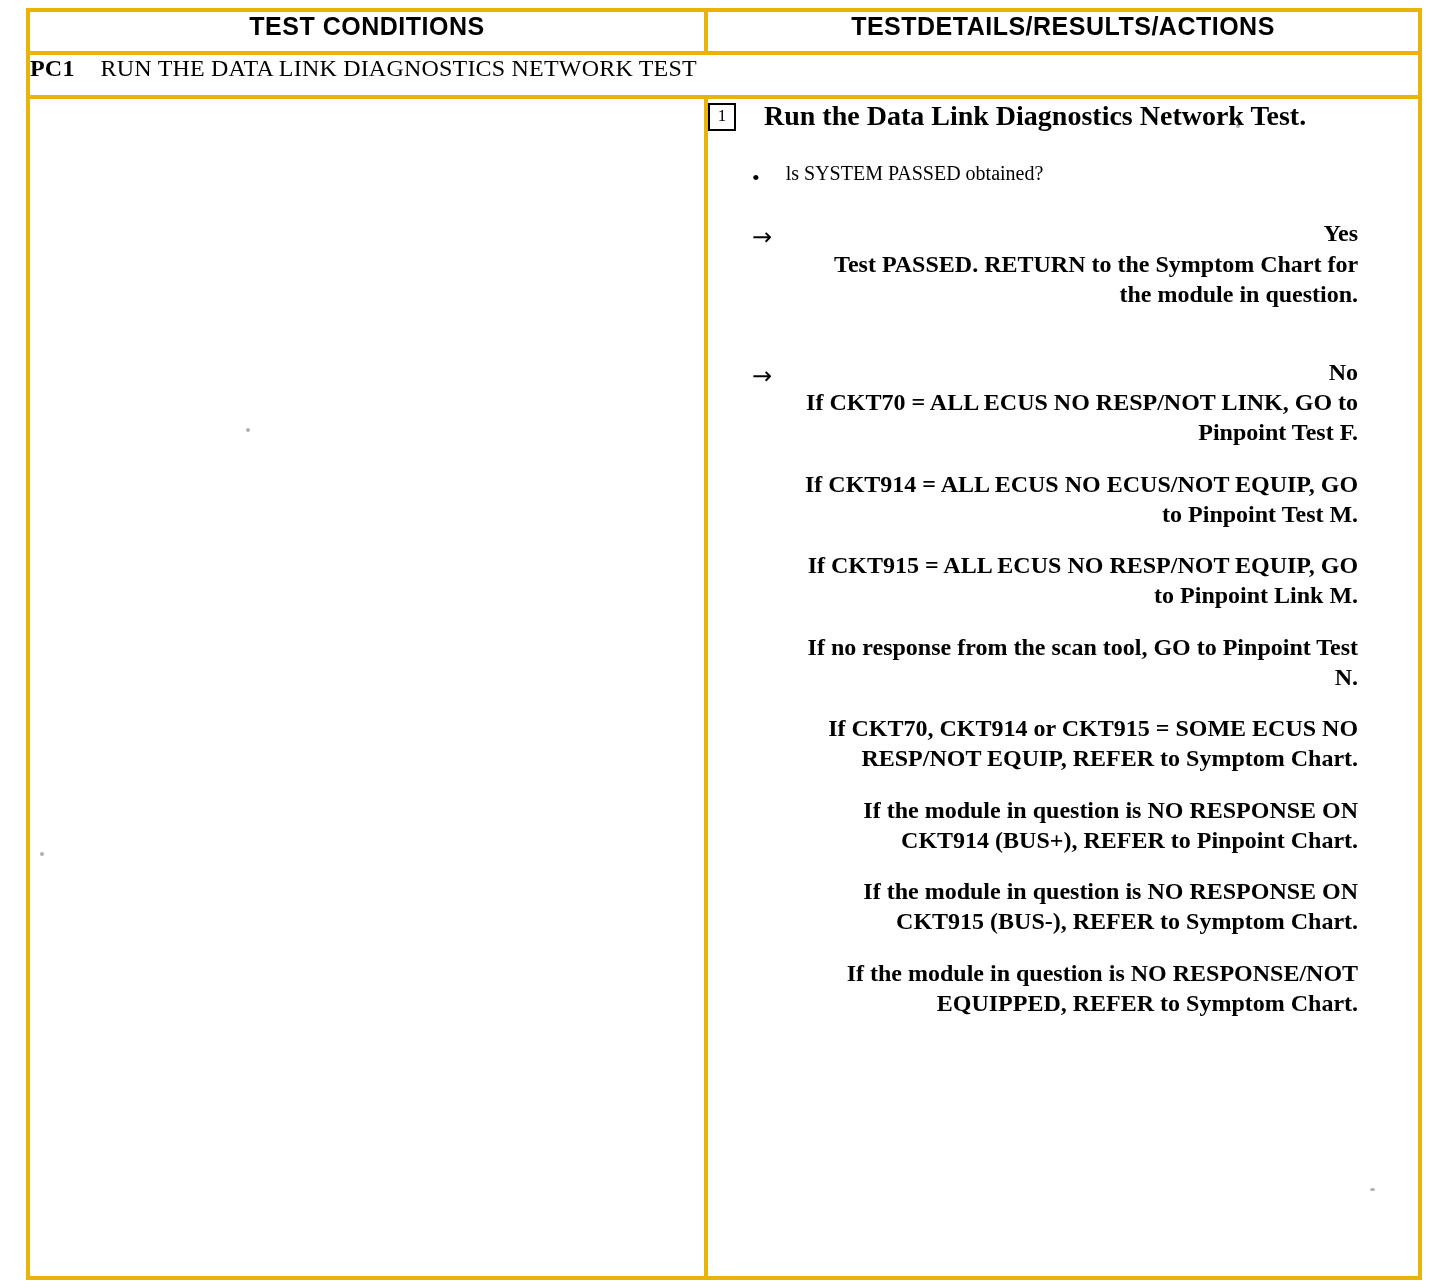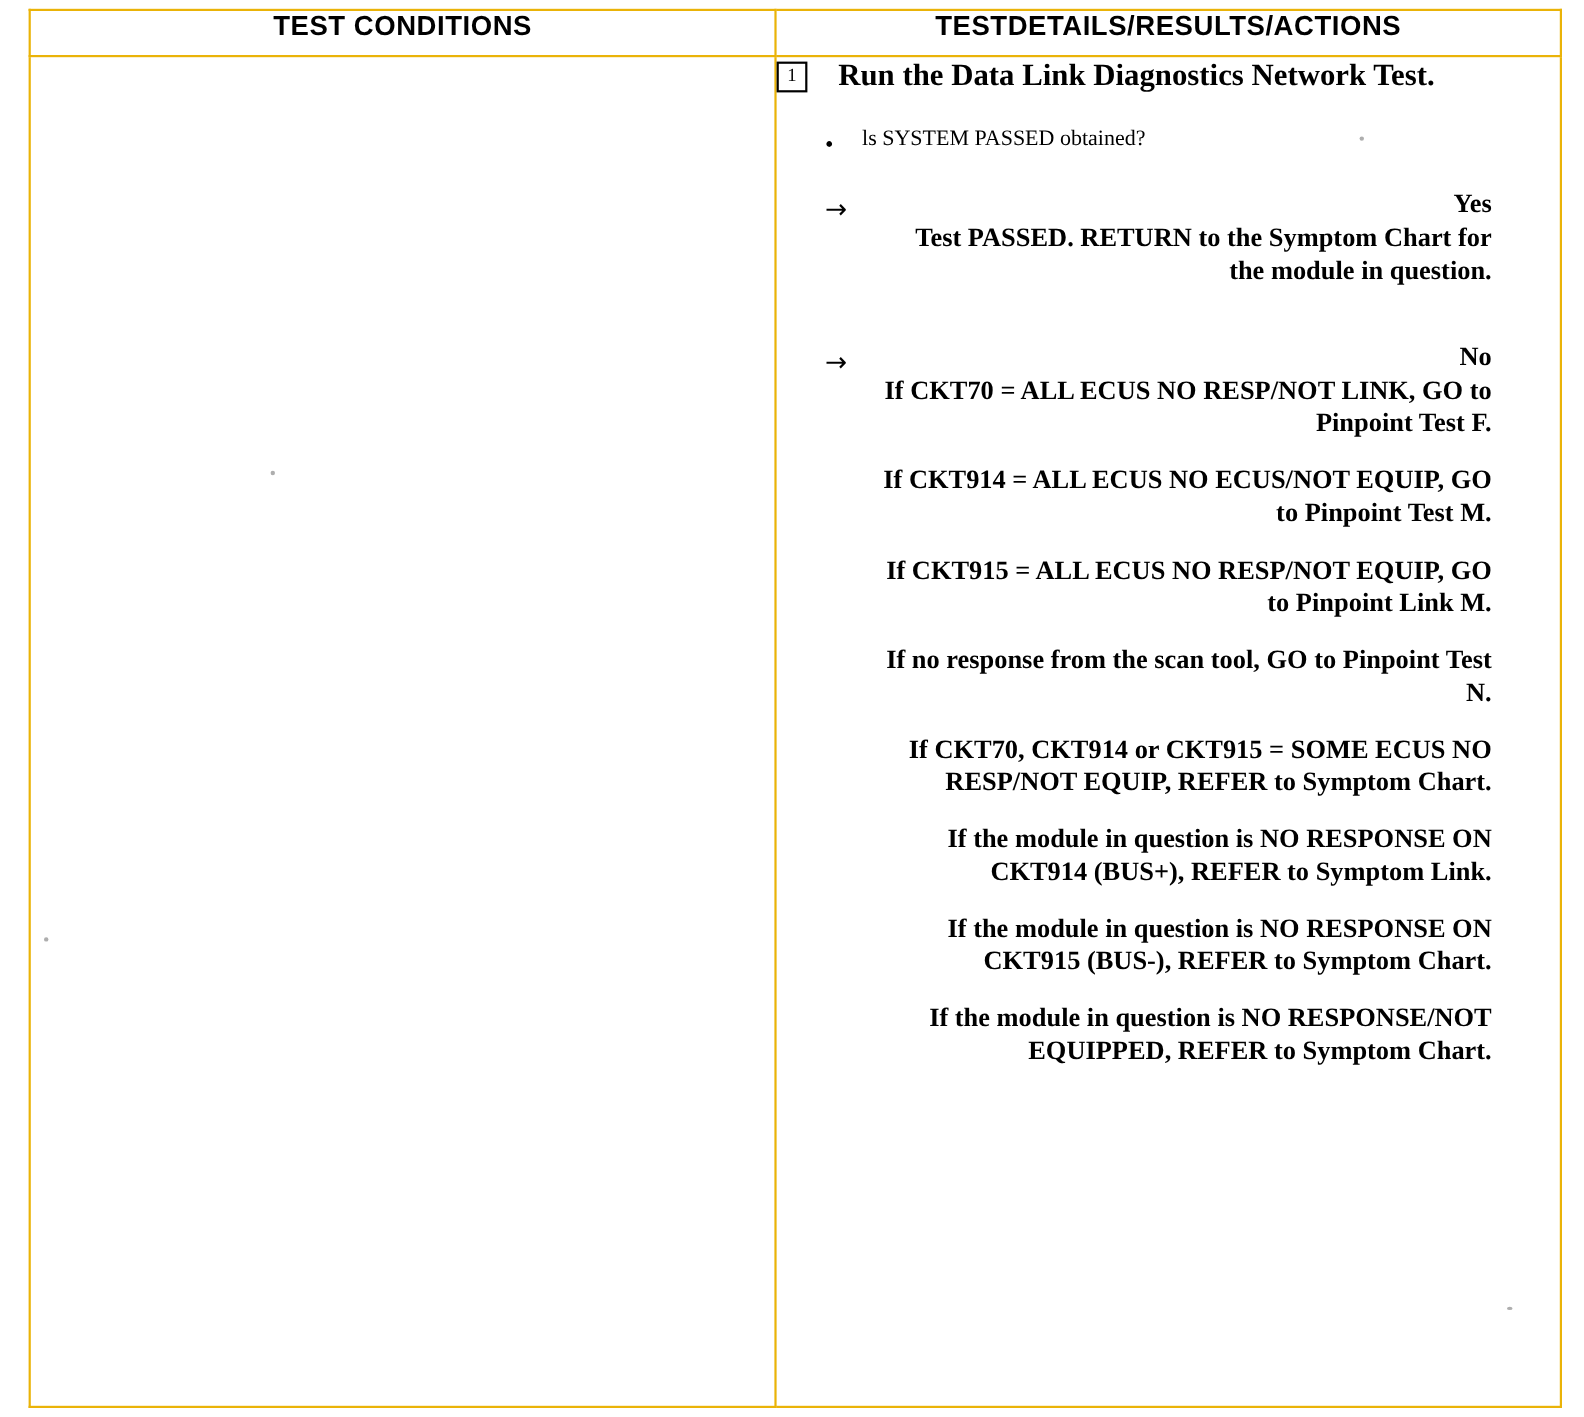--- a/index.html
+++ b/index.html
@@ -22,21 +22,21 @@
     padding: 8px 22px 6px 26px;
   }
   .doc-table {
     width: 1392px;
     height: 1272px;
     border-collapse: collapse;
     table-layout: fixed;
   }
   .doc-table td,
   .doc-table th {
-    border: 2px solid #eab308;
+    border: 4px solid #eab308;
     vertical-align: top;
     padding: 0;
   }
   .col-left  { width: 678px; }
   .col-right { width: 714px; }
 
   .header-cell {
     height: 38px;
     text-align: center;
     vertical-align: middle;
@@ -160,20 +160,25 @@
     <colgroup>
       <col class="col-left">
       <col class="col-right">
     </colgroup>
     <tbody>
       <tr>
         <th class="header-cell">TEST CONDITIONS</th>
         <th class="header-cell">TESTDETAILS/RESULTS/ACTIONS</th>
       </tr>
       <tr>
+        <td class="title-cell" colspan="2">
+          <span class="title-code">PC1</span><span class="title-text">RUN THE DATA LINK DIAGNOSTICS NETWORK TEST</span>
+        </td>
+      </tr>
+      <tr>
         <td class="body-left"></td>
         <td class="body-right">
 
           <div class="step">
             <div class="step-num">1</div>
             <div class="step-text">Run the Data Link Diagnostics Network Test.</div>
           </div>
 
           <div class="bullet-row">
             <div class="bullet-dot">•</div>
@@ -190,21 +195,21 @@
 
           <div class="branch" style="margin-top:48px;">
             <div class="branch-arrow">→</div>
             <div class="branch-body">
               <div class="branch-label">No</div>
               <div class="branch-para">If CKT70 = ALL ECUS NO RESP/NOT LINK, GO to Pinpoint Test F.</div>
               <div class="branch-para">If CKT914 = ALL ECUS NO ECUS/NOT EQUIP, GO to Pinpoint Test M.</div>
               <div class="branch-para">If CKT915 = ALL ECUS NO RESP/NOT EQUIP, GO to Pinpoint Link M.</div>
               <div class="branch-para">If no response from the scan tool, GO to Pinpoint Test N.</div>
               <div class="branch-para">If CKT70, CKT914 or CKT915 = SOME ECUS NO RESP/NOT EQUIP, REFER to Symptom Chart.</div>
-              <div class="branch-para">If the module in question is NO RESPONSE ON CKT914 (BUS+), REFER to Symptom Link.</div>
+              <div class="branch-para">If the module in question is NO RESPONSE ON CKT914 (BUS+), REFER to Pinpoint Chart.</div>
               <div class="branch-para">If the module in question is NO RESPONSE ON CKT915 (BUS-), REFER to Symptom Chart.</div>
               <div class="branch-para tight">If the module in question is NO RESPONSE/NOT EQUIPPED, REFER to Symptom Chart.</div>
             </div>
           </div>
 
         </td>
       </tr>
     </tbody>
   </table>
 

